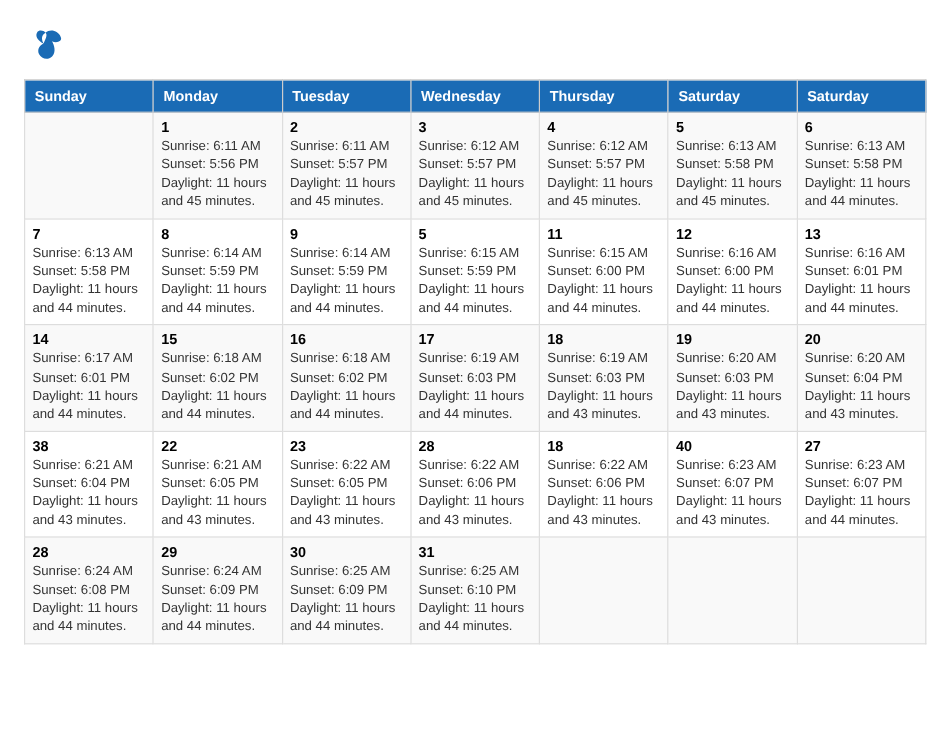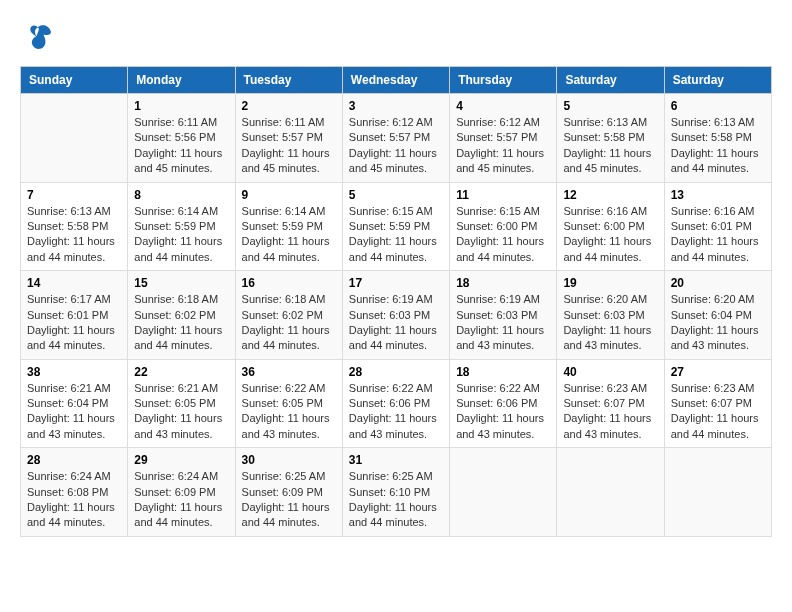--- a/index.html
+++ b/index.html
@@ -252,21 +252,21 @@
 Sunset: 6:04 PM
 Daylight: 11 hours and 43 minutes.</div>
         </td>
         <td>
           <span class="day-number">22</span>
           <div class="day-info" style="white-space: pre-line;">Sunrise: 6:21 AM
 Sunset: 6:05 PM
 Daylight: 11 hours and 43 minutes.</div>
         </td>
         <td>
-          <span class="day-number">36</span>
+          <span class="day-number">23</span>
           <div class="day-info" style="white-space: pre-line;">Sunrise: 6:22 AM
 Sunset: 6:05 PM
 Daylight: 11 hours and 43 minutes.</div>
         </td>
         <td>
           <span class="day-number">28</span>
           <div class="day-info" style="white-space: pre-line;">Sunrise: 6:22 AM
 Sunset: 6:06 PM
 Daylight: 11 hours and 43 minutes.</div>
         </td>

